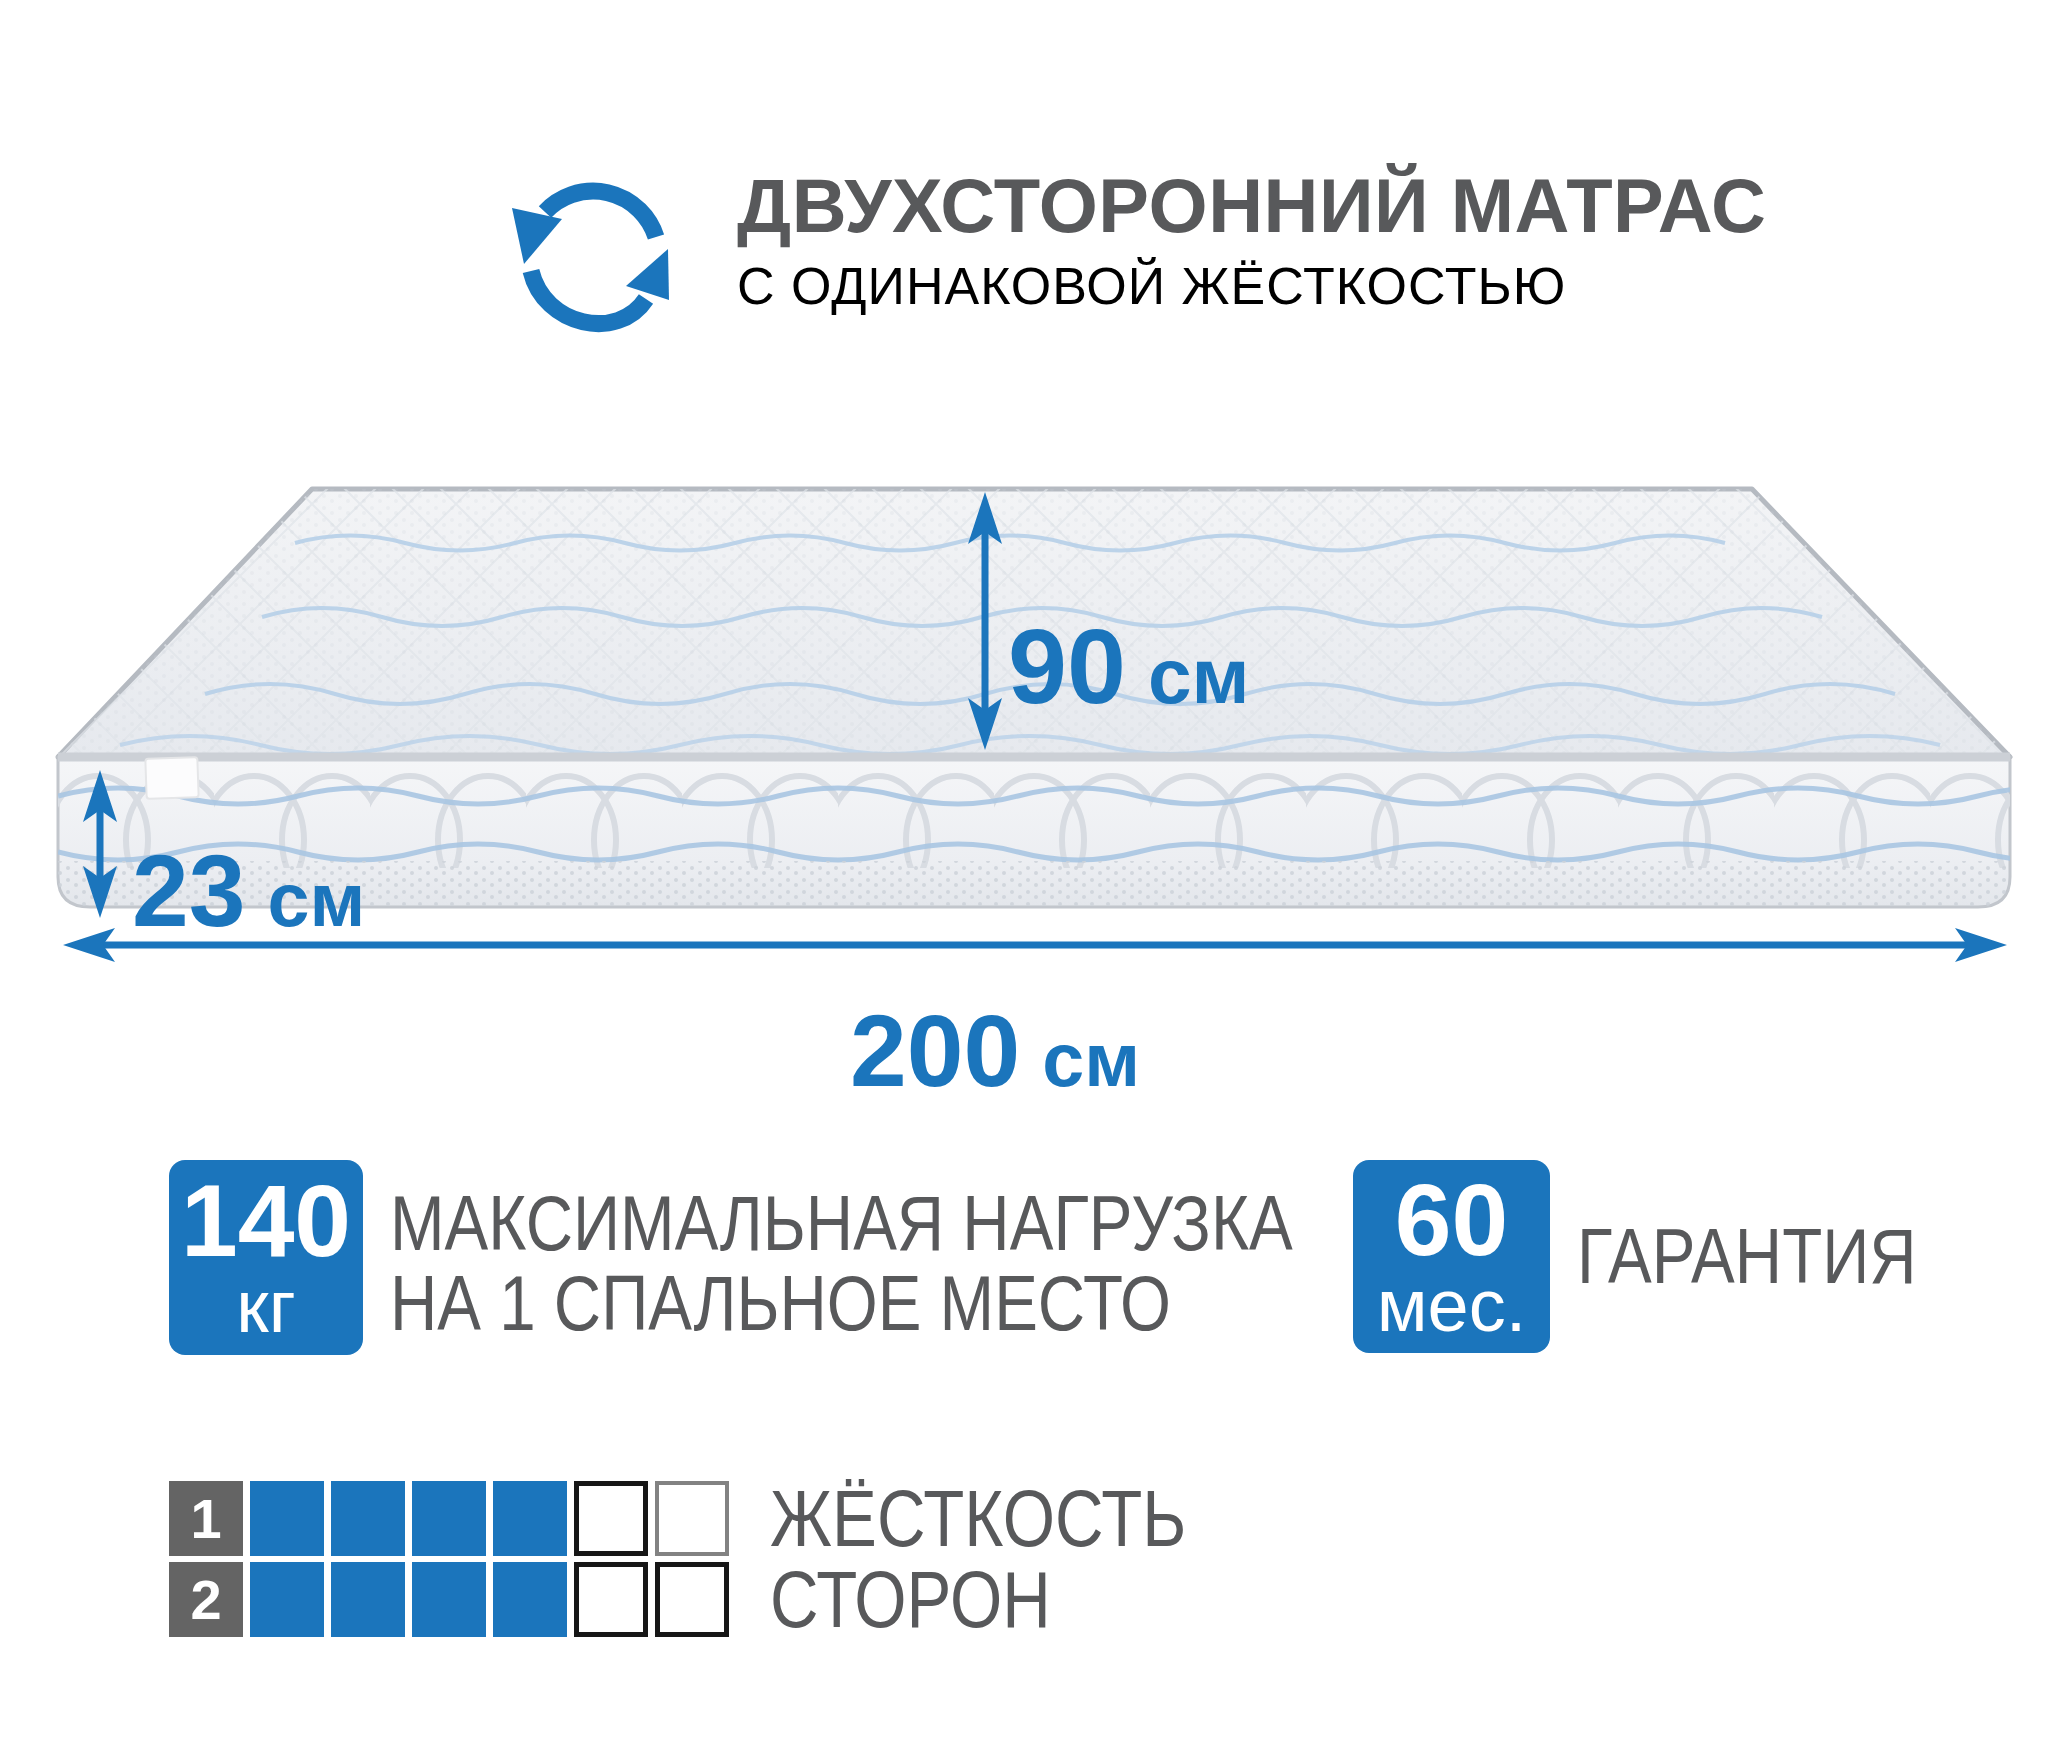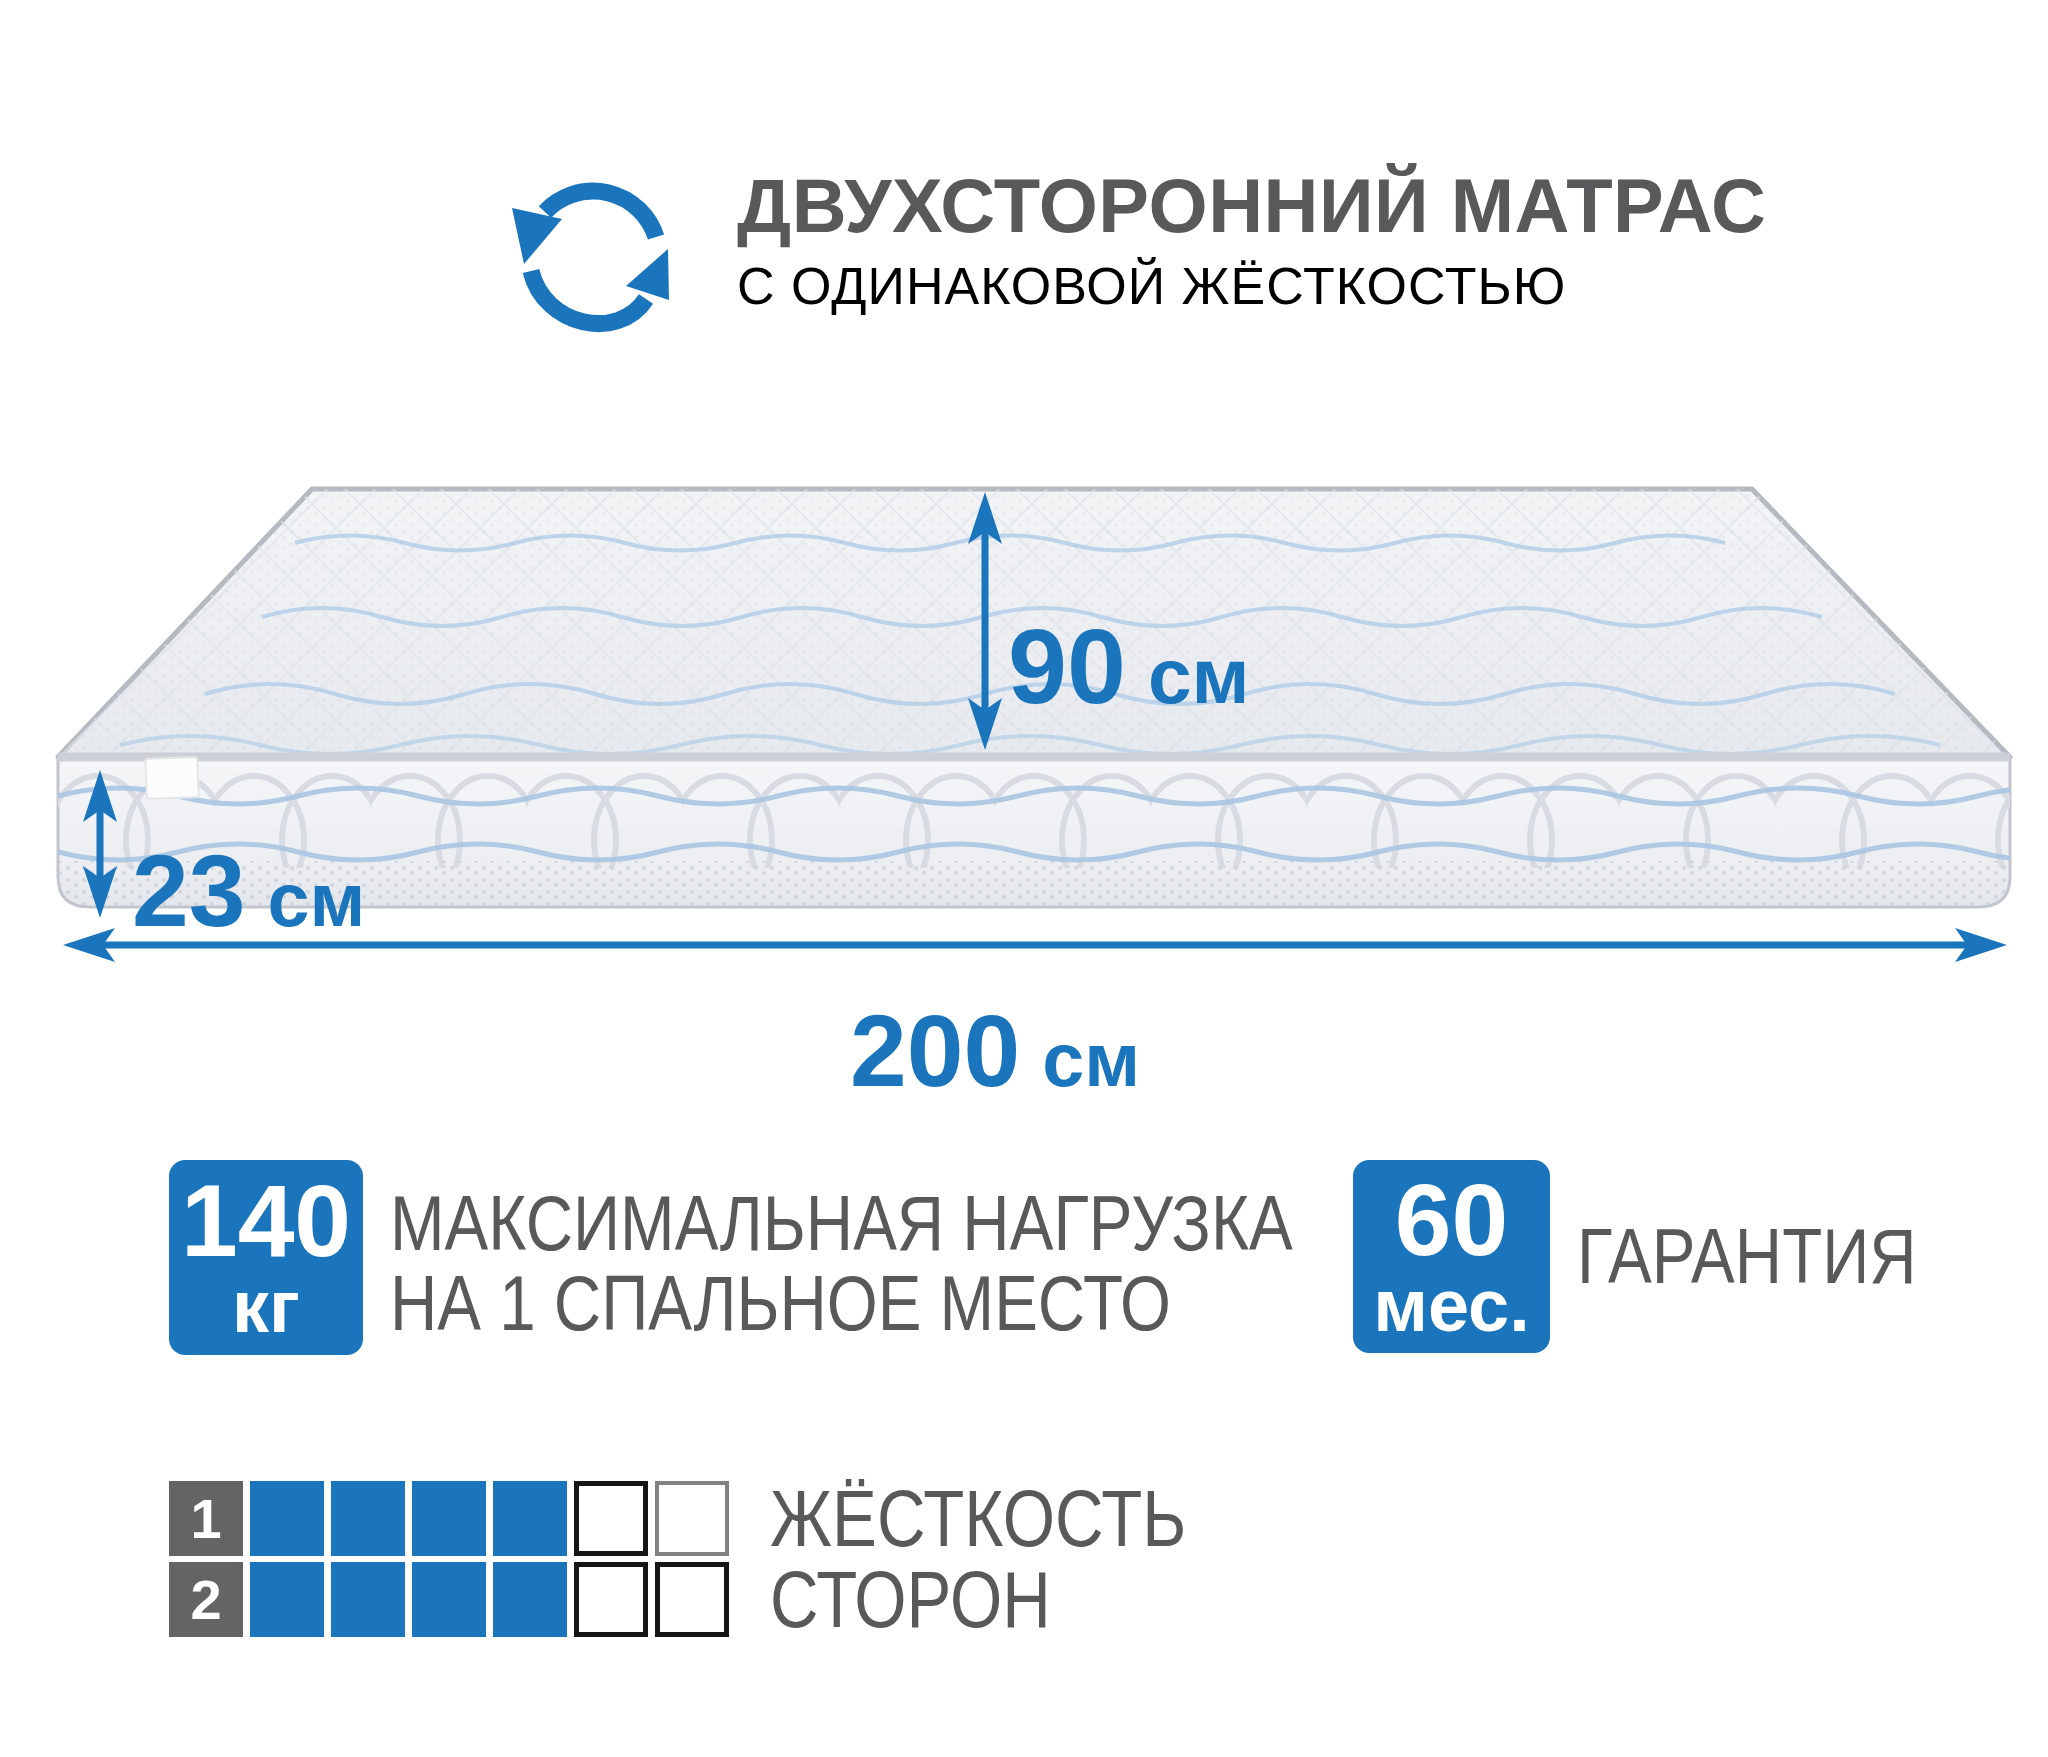--- a/index.html
+++ b/index.html
@@ -25,21 +25,21 @@
   .dim-h{left:1008px;top:565px;font-size:106px;}
   .dim-t{left:132px;top:792px;font-size:102px;}
   .dim-l{left:595px;top:952px;width:800px;text-align:center;font-size:102px;}
   
   .badge{
     background:#1b75bc;border-radius:16px;color:#fff;
     display:flex;flex-direction:column;align-items:center;justify-content:center;
     text-align:center;
   }
   .badge .val{font-size:102px;font-weight:700;line-height:0.95;}
-  .badge .unit{font-size:74px;font-weight:700;line-height:0.95;margin-top:2px;}
+  .badge .unit{font-size:74px;font-weight:400;line-height:0.95;margin-top:2px;}
   .badge-load{left:169px;top:1160px;width:194px;height:195px;}
   .badge-war{left:1353px;top:1160px;width:197px;height:193px;}
   .cond{
     color:#58595b;font-weight:400;transform:scaleX(0.84);transform-origin:left center;
     white-space:nowrap;
   }
   .lbl-load{left:390px;top:1183px;font-size:78px;line-height:80px;}
   .lbl-war{left:1577px;top:1216px;font-size:78px;line-height:80px;}
   
   .fgrid{left:169px;top:1481px;}

